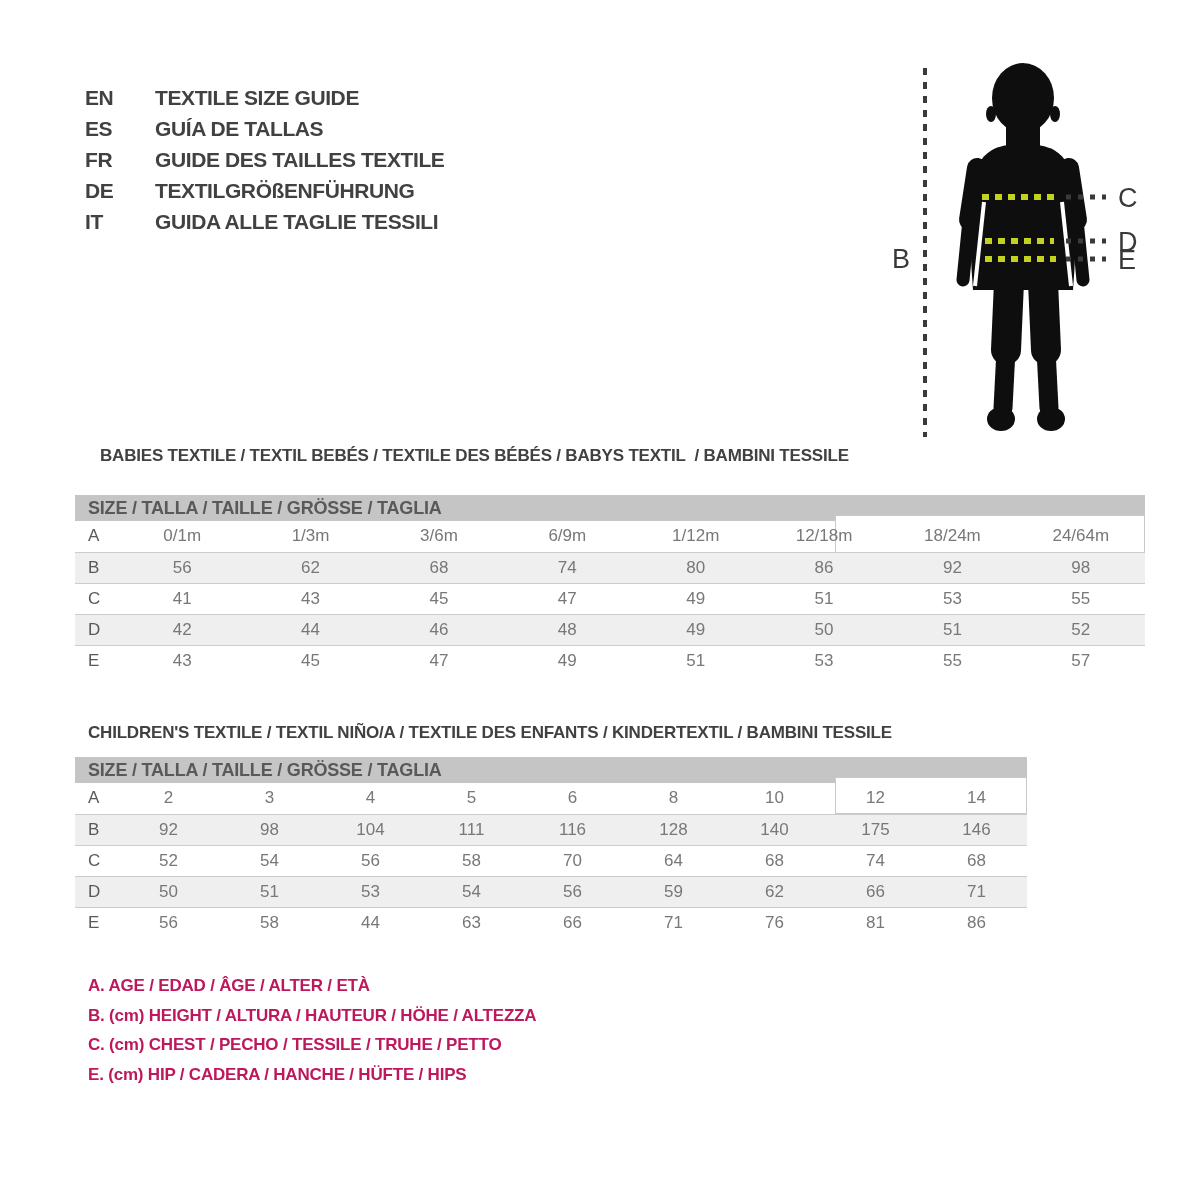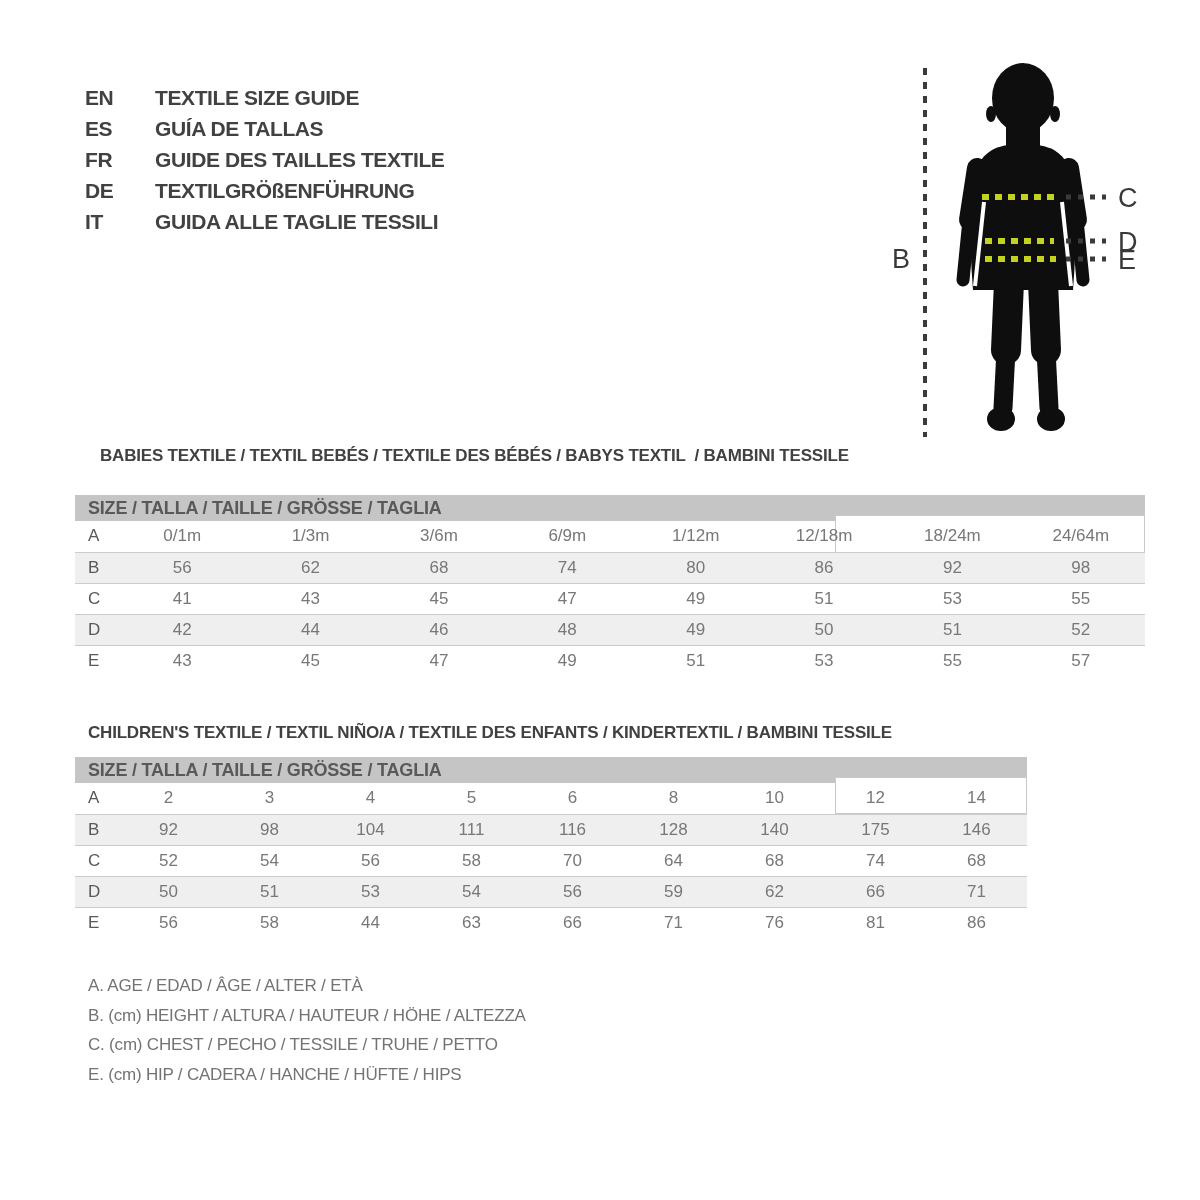--- a/index.html
+++ b/index.html
@@ -36,21 +36,21 @@
   }
   table.size-table tr{height:31px;}
   table.size-table tr:nth-child(even){background:#efefef;}
   table.size-table tr + tr{border-top:1px solid #cccccc;}
   table.size-table th{
     width:30px;text-align:left;padding:0 0 0 13px;font-weight:400;color:#58595b;font-size:17px;
   }
   table.size-table td{text-align:center;padding:0;font-weight:400;color:#77787a;}
   
   .legend{position:absolute;left:88px;top:971px;}
-  .legend-line{height:29.6px;line-height:29.6px;font-size:17px;font-weight:400;letter-spacing:-0.2px;color:#737373;}
+  .legend-line{height:29.6px;line-height:29.6px;font-size:17px;font-weight:700;letter-spacing:-0.2px;color:#be185d;}
 </style>
 </head>
 <body>
 
 <div class="canvas">
 
   <section class="languages">
     <div class="lang-row">
       <span class="lang-code">EN</span>
       <span class="lang-label">TEXTILE SIZE GUIDE</span>

